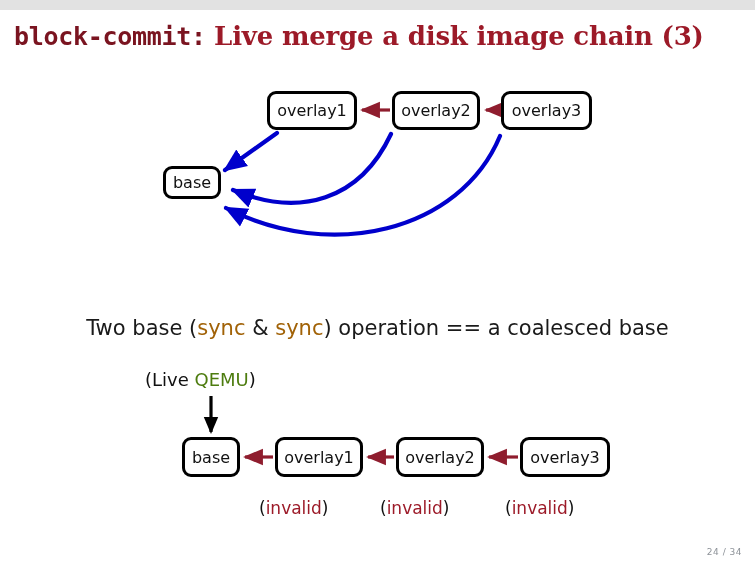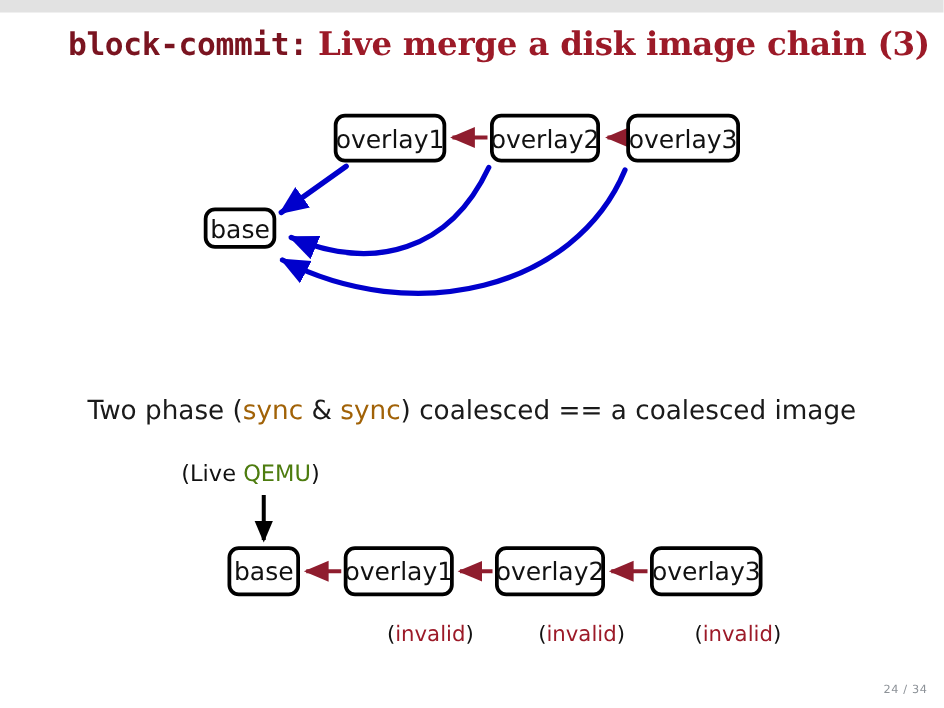--- a/index.html
+++ b/index.html
@@ -28,21 +28,20 @@
 
   
   #slide-title {
     position: absolute;
     left: 14px;
     top: 16px;
     width: 730px;
     height: 40px;
     white-space: nowrap;
     line-height: 40px;
-    text-align: right;
   }
   #slide-title .cmd {
     font-family: "DejaVu Sans Mono", monospace;
     font-size: 25px;
     font-weight: 700;
     color: #7a1420;
     letter-spacing: -0.3px;
   }
   #slide-title .sep {
     font-family: "DejaVu Sans Mono", monospace;
@@ -63,21 +62,21 @@
   .node {
     position: absolute;
     box-sizing: border-box;
     border: 3.5px solid #000000;
     border-radius: 9px;
     background: #ffffff;
     display: flex;
     align-items: center;
     justify-content: center;
     font-family: "DejaVu Sans", sans-serif;
-    font-size: 20px;
+    font-size: 16px;
     color: #111111;
     z-index: 5;
   }
 
   
   .arrow-layer {
     position: absolute;
     left: 0; top: 0;
     width: 755px;
     height: 566px;
@@ -109,21 +108,21 @@
     color: #111111;
     white-space: nowrap;
   }
   #live-qemu .accent { color: #4d7c0f; }
 
   
   .invalid-label {
     position: absolute;
     top: 498px;
     width: 120px;
-    text-align: right;
+    text-align: left;
     font-family: "DejaVu Sans", sans-serif;
     font-size: 17px;
     color: #111111;
     white-space: nowrap;
   }
   .invalid-label .accent { color: #9c1a28; }
 
   
   #page-counter {
     position: absolute;
@@ -200,21 +199,21 @@
 <div class="node" style="left:267px; top:91px; width:90px; height:39px;">
   <span>overlay1</span>
 </div>
 <div class="node" style="left:392px; top:91px; width:88px; height:39px;">
   <span>overlay2</span>
 </div>
 <div class="node" style="left:501px; top:91px; width:91px; height:39px;">
   <span>overlay3</span>
 </div>
 
-<div id="phase-caption"><span>Two phase (</span><span class="accent">sync</span><span> &amp; </span><span class="accent">sync</span><span>) coalesced == a coalesced image</span></div>
+<div id="phase-caption"><span>Two base (</span><span class="accent">sync</span><span> &amp; </span><span class="accent">sync</span><span>) operation == a coalesced base</span></div>
 
 <div id="live-qemu"><span>(Live </span><span class="accent">QEMU</span><span>)</span></div>
 
 <div class="node" style="left:182px; top:437px; width:58px; height:40px;">
   <span>base</span>
 </div>
 <div class="node" style="left:275px; top:437px; width:88px; height:40px;">
   <span>overlay1</span>
 </div>
 <div class="node" style="left:396px; top:437px; width:88px; height:40px;">

